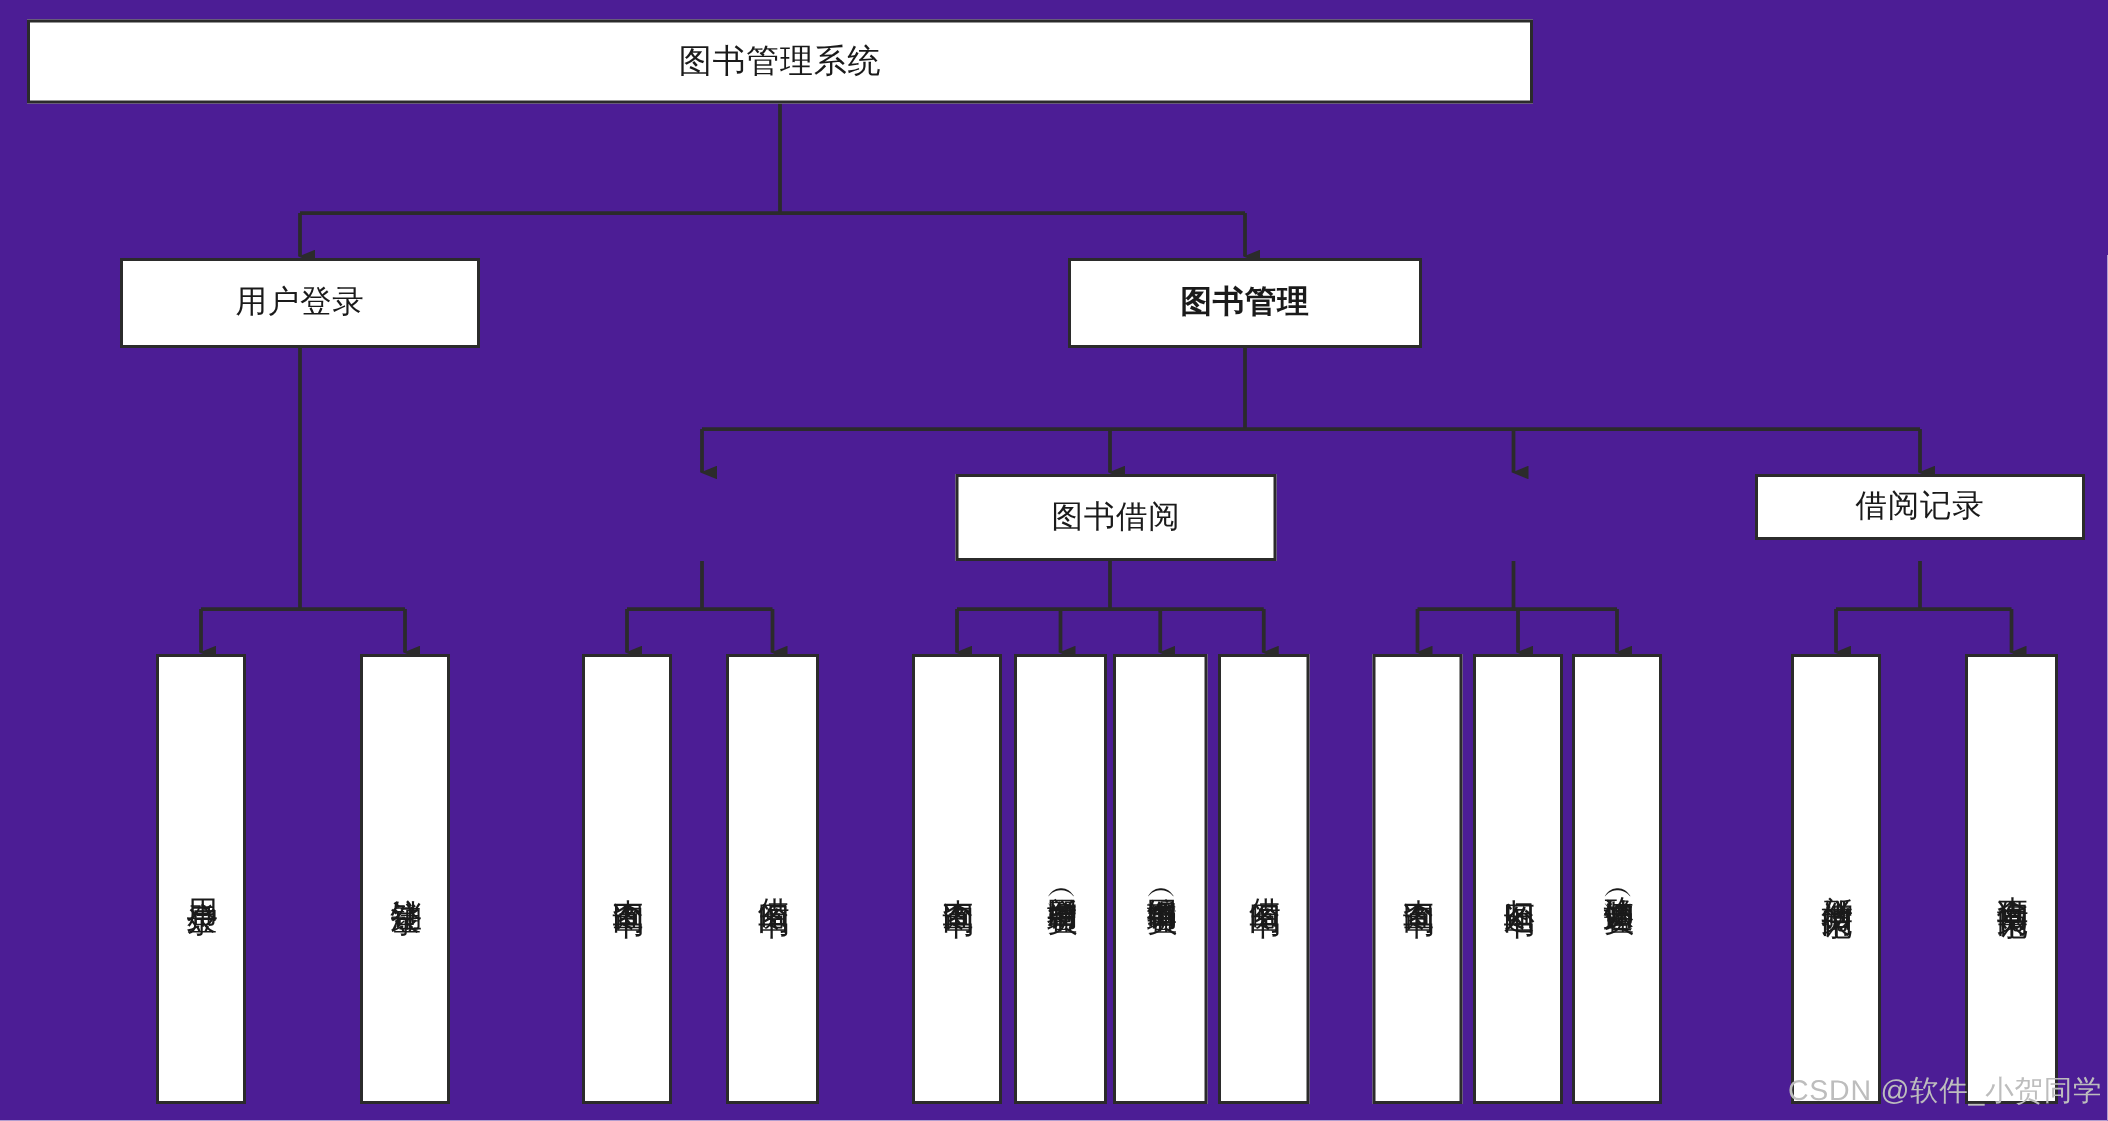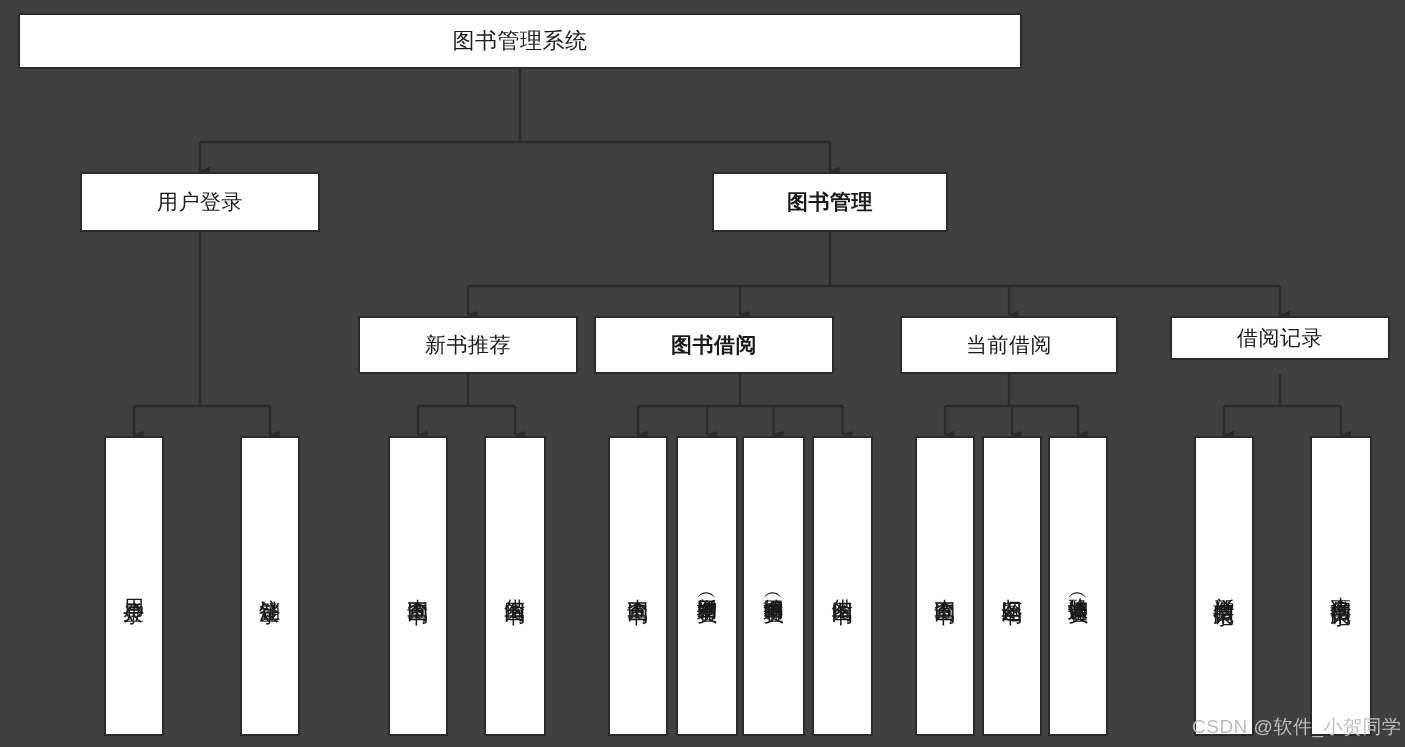--- a/index.html
+++ b/index.html
@@ -8,21 +8,21 @@
     padding: 0;
     background: #ffffff;
   }
   body {
     font-family: "Liberation Sans", "DejaVu Sans", sans-serif;
   }
   #canvas {
     position: relative;
     width: 1405px;
     height: 747px;
-    background: #404040;
+    background: #4c1d95;
     overflow: hidden;
   }
   #edges {
     position: absolute;
     left: 0;
     top: 0;
     width: 1405px;
     height: 747px;
     pointer-events: none;
   }
@@ -133,28 +133,22 @@
 
   <div class="node h root" style="left: 18px; top: 13px; width: 1004px; height: 56px;">
       <span class="label">图书管理系统</span>
     </div>
     <div class="node h" style="left: 80px; top: 172px; width: 240px; height: 60px;">
       <span class="label">用户登录</span>
     </div>
     <div class="node h" style="left: 712px; top: 172px; width: 236px; height: 60px; font-weight: bold;">
       <span class="label">图书管理</span>
     </div>
-    <div class="node h" style="left: 358px; top: 316px; width: 220px; height: 58px;">
-      <span class="label">新书推荐</span>
-    </div>
-    <div class="node h" style="left: 594px; top: 316px; width: 240px; height: 58px; font-weight: bold;">
+    <div class="node h" style="left: 637px; top: 316px; width: 214px; height: 58px;">
       <span class="label">图书借阅</span>
-    </div>
-    <div class="node h" style="left: 900px; top: 316px; width: 218px; height: 58px;">
-      <span class="label">当前借阅</span>
     </div>
     <div class="node h" style="left: 1170px; top: 316px; width: 220px; height: 44px;">
       <span class="label">借阅记录</span>
     </div>
     <div class="node v" style="left: 104px; top: 436px; width: 60px; height: 300px;">
       <span class="label">用户登录</span>
     </div>
     <div class="node v" style="left: 240px; top: 436px; width: 60px; height: 300px;">
       <span class="label">注销登录</span>
     </div>

